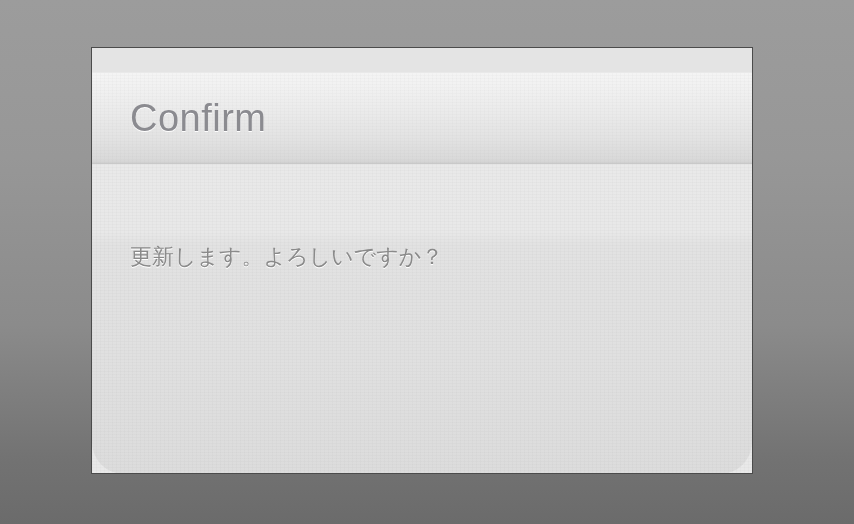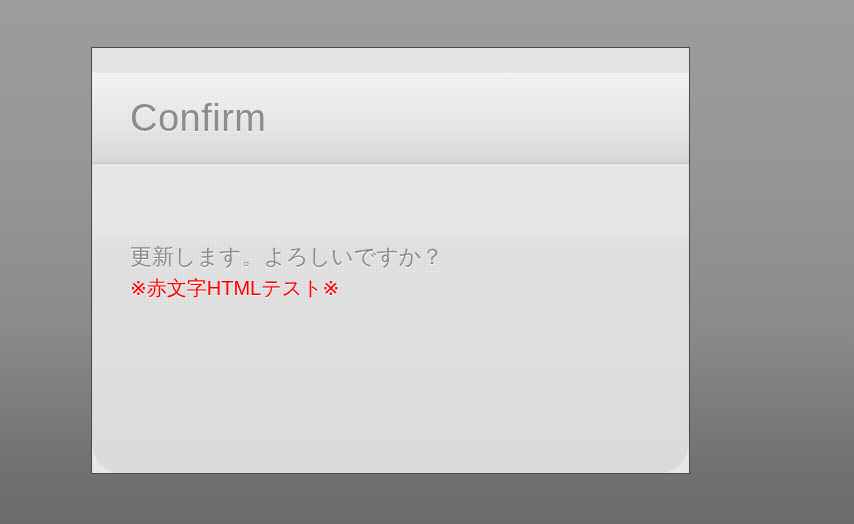--- a/index.html
+++ b/index.html
@@ -18,21 +18,21 @@
     width: 854px;
     height: 524px;
     background: linear-gradient(to bottom, #9c9c9c 0%, #979797 30%, #8b8b8b 62%, #727272 88%, #6b6b6b 100%);
   }
 
   
   #dialog {
     position: absolute;
     left: 91px;
     top: 47px;
-    width: 599px;
+    width: 662px;
     height: 427px;
     border: 1px solid #4b4b4b;
     box-sizing: border-box;
     background: #e9e9e9;
     overflow: hidden;
   }
 
   
   .dialog-topstrip {
     height: 24px;
@@ -133,18 +133,17 @@
     <div class="dialog-topstrip"></div>
 
     <div class="dialog-header">
       <div class="dialog-title">Confirm</div>
     </div>
 
     <div class="dialog-body">
 
       <div class="message-block">
         <div class="message-line">更新します。よろしいですか？</div>
-        <div class="message-line accent">※赤文字HTMLテスト※</div>
       </div>
 
     </div>
   </div>
 </div>
 
 </body></html>

